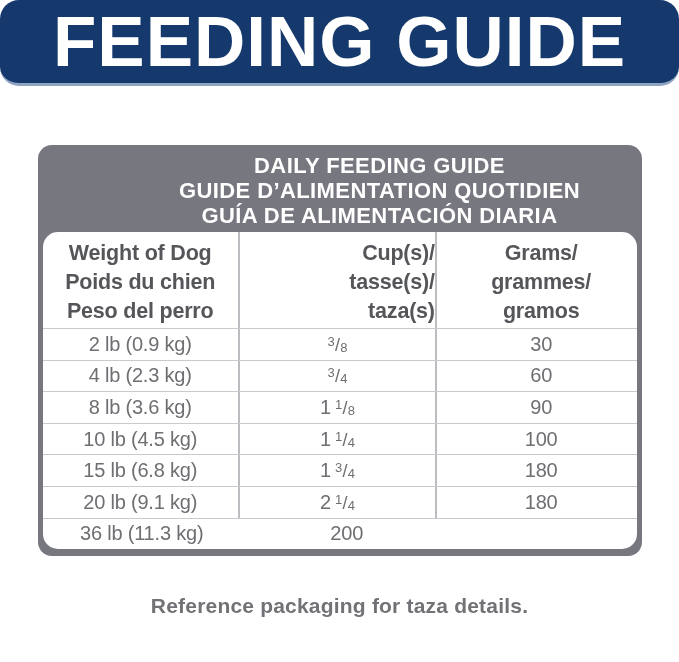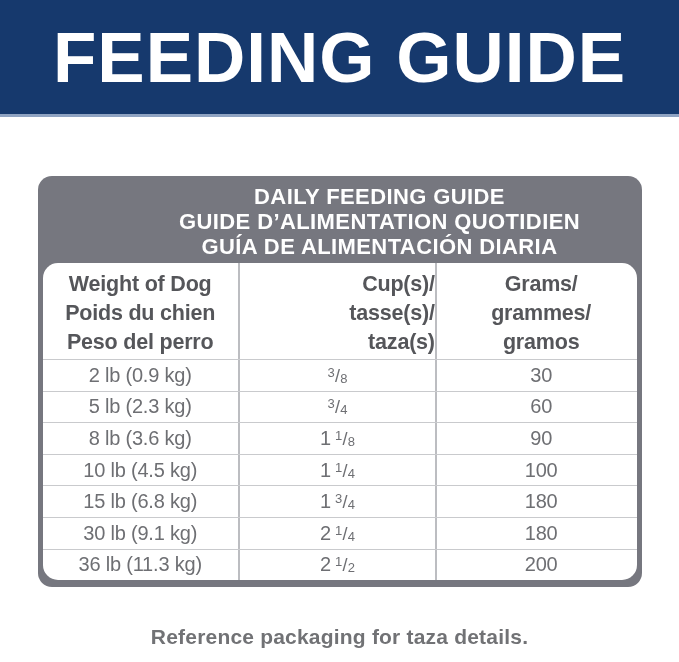--- a/index.html
+++ b/index.html
@@ -7,26 +7,27 @@
   body {
     width: 679px;
     height: 662px;
     background: #ffffff;
     font-family: "Liberation Sans", sans-serif;
     overflow: hidden;
   }
 
   
   .banner {
-    height: 117px;
+    height: 86px;
     background: var(--banner-navy, #16396d);
     border-bottom: 3px solid var(--banner-underline, #8fa3c2);
     display: flex;
     align-items: center;
     justify-content: center;
+    border-radius: 19px;
   }
   .banner-title {
     margin: 0;
     color: #ffffff;
     font-size: 71px;
     font-weight: bold;
     letter-spacing: 1px;
     white-space: nowrap;
   }
 
@@ -137,21 +138,21 @@
     <div class="tbody">
 
     <div class="trow">
         <div class="dcell col-weight">2 lb (0.9 kg)</div>
         <div class="dcell col-cups">
             <span class="cups-value"><span class="frac-whole"></span><span class="frac-num">3</span><span class="frac-slash">/</span><span class="frac-den">8</span></span>
           </div>
         <div class="dcell col-grams">30</div>
       </div>
         <div class="trow">
-        <div class="dcell col-weight">5 lb (2.3 kg)</div>
+        <div class="dcell col-weight">4 lb (2.3 kg)</div>
         <div class="dcell col-cups">
             <span class="cups-value"><span class="frac-whole"></span><span class="frac-num">3</span><span class="frac-slash">/</span><span class="frac-den">4</span></span>
           </div>
         <div class="dcell col-grams">60</div>
       </div>
         <div class="trow">
         <div class="dcell col-weight">8 lb (3.6 kg)</div>
         <div class="dcell col-cups">
             <span class="cups-value"><span class="frac-whole">1</span><span class="frac-num">1</span><span class="frac-slash">/</span><span class="frac-den">8</span></span>
           </div>
@@ -165,30 +166,27 @@
         <div class="dcell col-grams">100</div>
       </div>
         <div class="trow">
         <div class="dcell col-weight">15 lb (6.8 kg)</div>
         <div class="dcell col-cups">
             <span class="cups-value"><span class="frac-whole">1</span><span class="frac-num">3</span><span class="frac-slash">/</span><span class="frac-den">4</span></span>
           </div>
         <div class="dcell col-grams">180</div>
       </div>
         <div class="trow">
-        <div class="dcell col-weight">30 lb (9.1 kg)</div>
+        <div class="dcell col-weight">20 lb (9.1 kg)</div>
         <div class="dcell col-cups">
             <span class="cups-value"><span class="frac-whole">2</span><span class="frac-num">1</span><span class="frac-slash">/</span><span class="frac-den">4</span></span>
           </div>
         <div class="dcell col-grams">180</div>
       </div>
         <div class="trow">
         <div class="dcell col-weight">36 lb (11.3 kg)</div>
-        <div class="dcell col-cups">
-            <span class="cups-value"><span class="frac-whole">2</span><span class="frac-num">1</span><span class="frac-slash">/</span><span class="frac-den">2</span></span>
-          </div>
         <div class="dcell col-grams">200</div>
       </div>
       </div>
   </div>
 </div>
 
 <p class="footer-note">Reference packaging for taza details.</p>
 
 </body></html>

